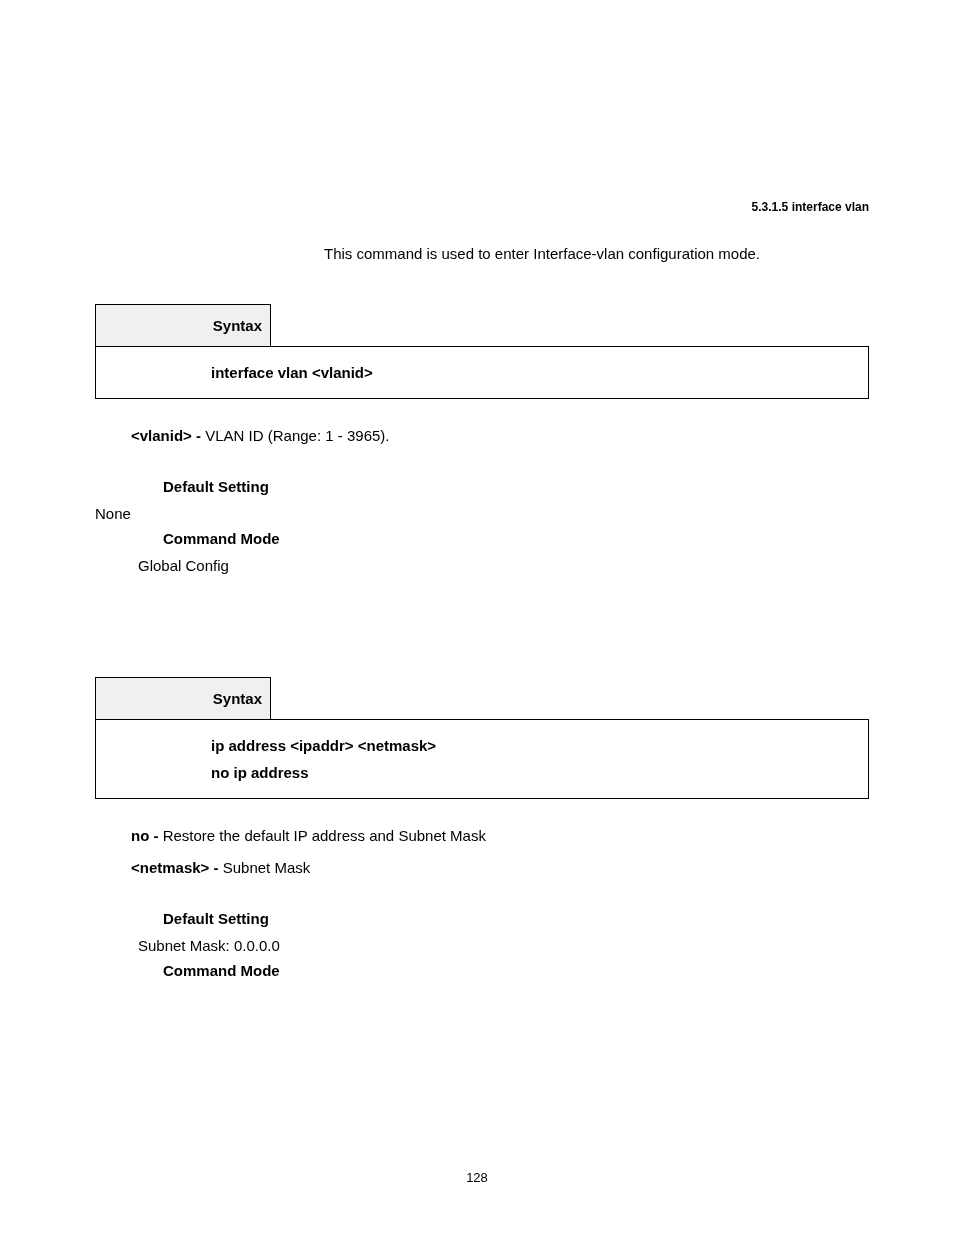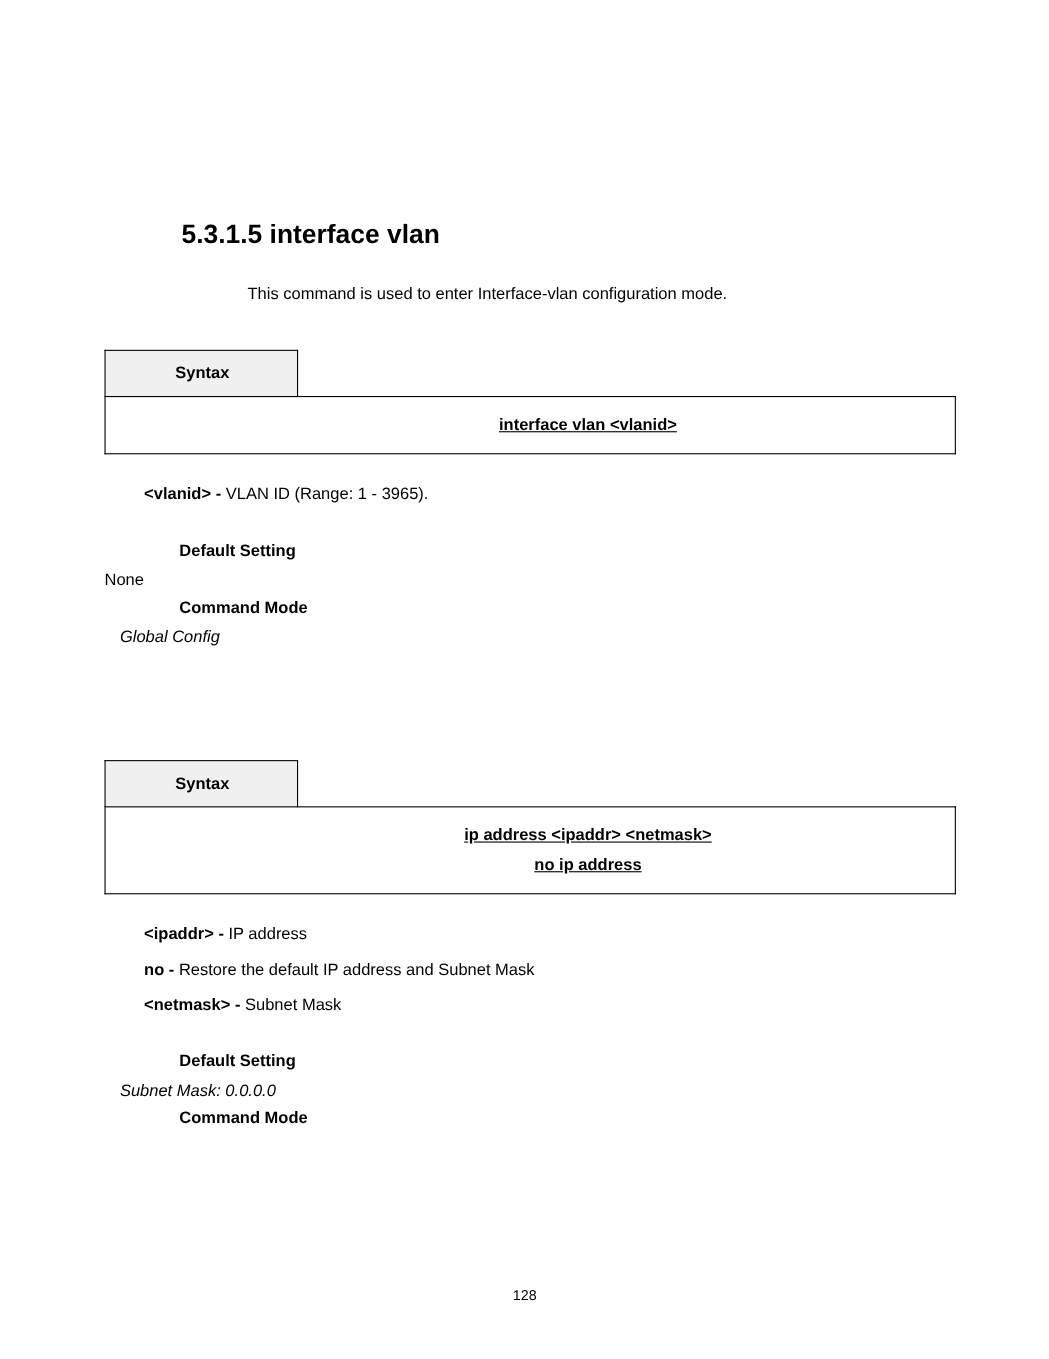--- a/index.html
+++ b/index.html
@@ -14,58 +14,58 @@
       background: #fff;
       width: 954px;
       height: 1235px;
       position: relative;
       padding: 0;
     }
     .page-content {
       padding: 200px 85px 0 95px;
     }
     .section-heading {
-      font-size: 24px;
+      font-size: 12px;
       font-weight: bold;
       margin-left: 70px;
       margin-bottom: 30px;
+      text-align: right;
     }
     .description {
       margin-left: 130px;
       margin-right: 10px;
       margin-bottom: 40px;
       line-height: 1.35;
+      text-align: center;
     }
     .syntax-table {
       border-collapse: collapse;
       width: 100%;
       margin-bottom: 25px;
     }
     .syntax-table td {
       border: 1px solid #000;
       padding: 12px 10px;
       vertical-align: middle;
-      text-align: center;
     }
     .syntax-header-cell {
       background: #f0f0f0;
       font-weight: bold;
       text-align: right;
       width: 175px;
       padding-right: 8px !important;
     }
     .syntax-empty-cell {
       border: none !important;
       background: #fff;
     }
     .syntax-command-row td {
       border-top: 1px solid #000;
       font-weight: bold;
       padding-left: 115px !important;
-      text-decoration: underline;
     }
     .syntax-command-row td .cmd-line {
       display: block;
       line-height: 1.8;
     }
     .param-line {
       margin-left: 36px;
       margin-bottom: 8px;
       line-height: 1.6;
     }
@@ -80,23 +80,22 @@
     }
     .sub-heading {
       font-weight: bold;
       margin-left: 68px;
       margin-bottom: 10px;
     }
     .sub-value-indent {
       margin-bottom: 8px;
     }
     .sub-value-left {
-      margin-left: 14px;
+      margin-left: 43px;
       margin-bottom: 8px;
-      font-style: italic;
     }
     .section-gap {
       height: 95px;
     }
     .page-number {
       position: absolute;
       bottom: 50px;
       left: 0;
       right: 0;
       text-align: center;
@@ -154,23 +153,20 @@
     <tr class="syntax-command-row">
       <td colspan="2">
         <span class="cmd-line">ip address &lt;ipaddr&gt; &lt;netmask&gt;</span>
         <span class="cmd-line">no ip address</span>
       </td>
     </tr>
   </tbody>
     </table>
 
   <div class="param-line">
-    <span class="param-name">&lt;ipaddr&gt;</span><span class="dash"> - </span><span>IP address</span>
-  </div>
-  <div class="param-line">
     <span class="param-name">no</span><span class="dash"> - </span><span>Restore the default IP address and Subnet Mask</span>
   </div>
   <div class="param-line">
     <span class="param-name">&lt;netmask&gt;</span><span class="dash"> - </span><span>Subnet Mask</span>
   </div>
 
   <div class="sub-section">
     <div class="sub-heading">Default Setting</div>
     <div class="sub-value-left">Subnet Mask: 0.0.0.0</div>
     <div class="sub-heading">Command Mode</div>

